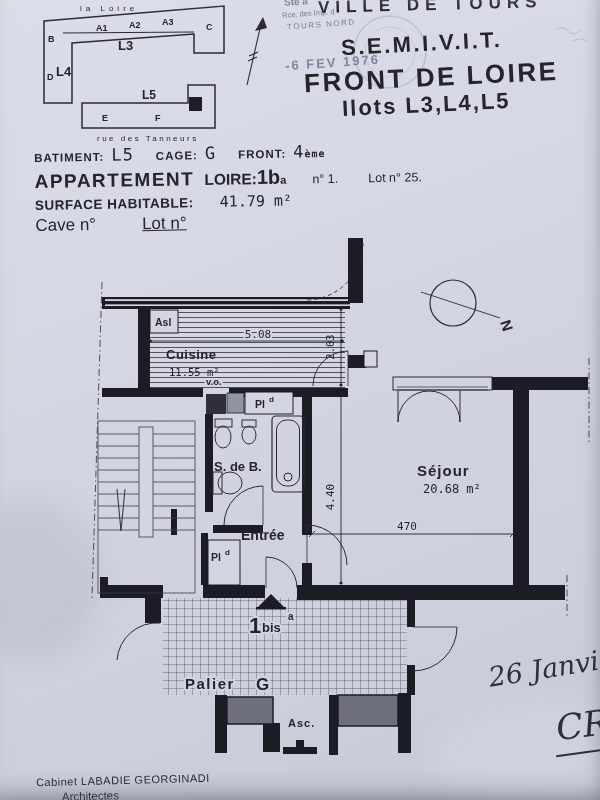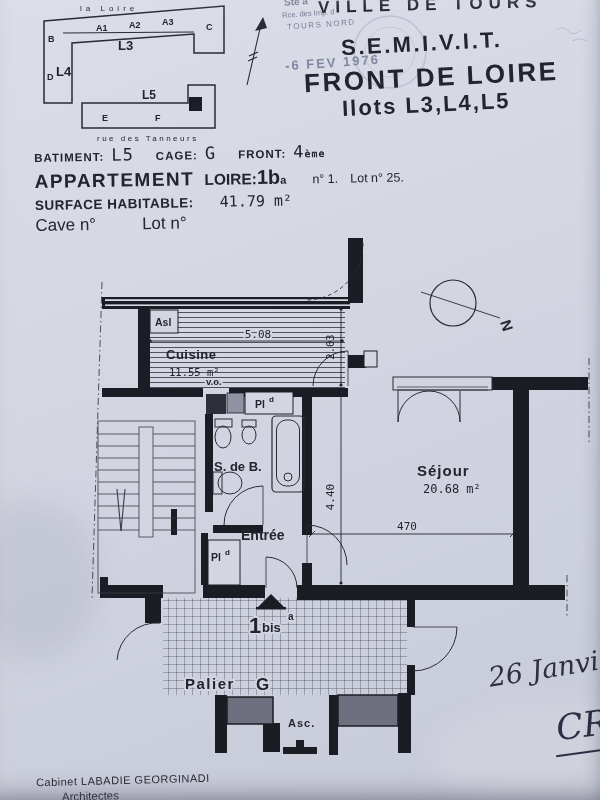--- a/index.html
+++ b/index.html
@@ -269,29 +269,29 @@
       <span class="lbl1" style="margin-left:22px;">FRONT:</span>
       <span class="hand" style="margin-left:7px;">4</span>
         <span class="sup hand" style="font-size:10px;">ème</span>
     </div>
     <div class="row" style="margin-top:4px;">
       <span class="app">APPARTEMENT</span>
       <span class="typ" style="margin-left:10px;">LOIRE:</span>
       <span class="typv">1b</span>
         <span class="sup" style="font-size:11px;">a</span>
       <span class="small-ref" style="margin-left:26px;">n° 1.</span>
-      <span class="small-ref" style="margin-left:12px;">Lot n° 25.</span>
+      <span class="small-ref" style="margin-left:30px;">Lot n° 25.</span>
     </div>
     <div class="row" style="margin-top:3px;">
       <span class="surf">SURFACE HABITABLE:</span>
       <span class="surfv" style="margin-left:26px;">41.79 m²</span>
     </div>
     <div class="row" style="margin-top:2px;">
       <span class="cave">Cave n°</span>
-      <span class="cave" style="margin-left:46px;">Lot n°</span>
+      <span class="cave" style="margin-left:46px;text-decoration:underline;">Lot n°</span>
     </div>
   </div>
 
   <div class="abs hw hw-date">26 Janvier</div>
   <div class="abs hw hw-init">CR</div>
   <div class="abs hw-line"></div>
 
   <div class="abs foot1">Cabinet LABADIE GEORGINADI</div>
   <div class="abs foot2">Architectes</div>
 

